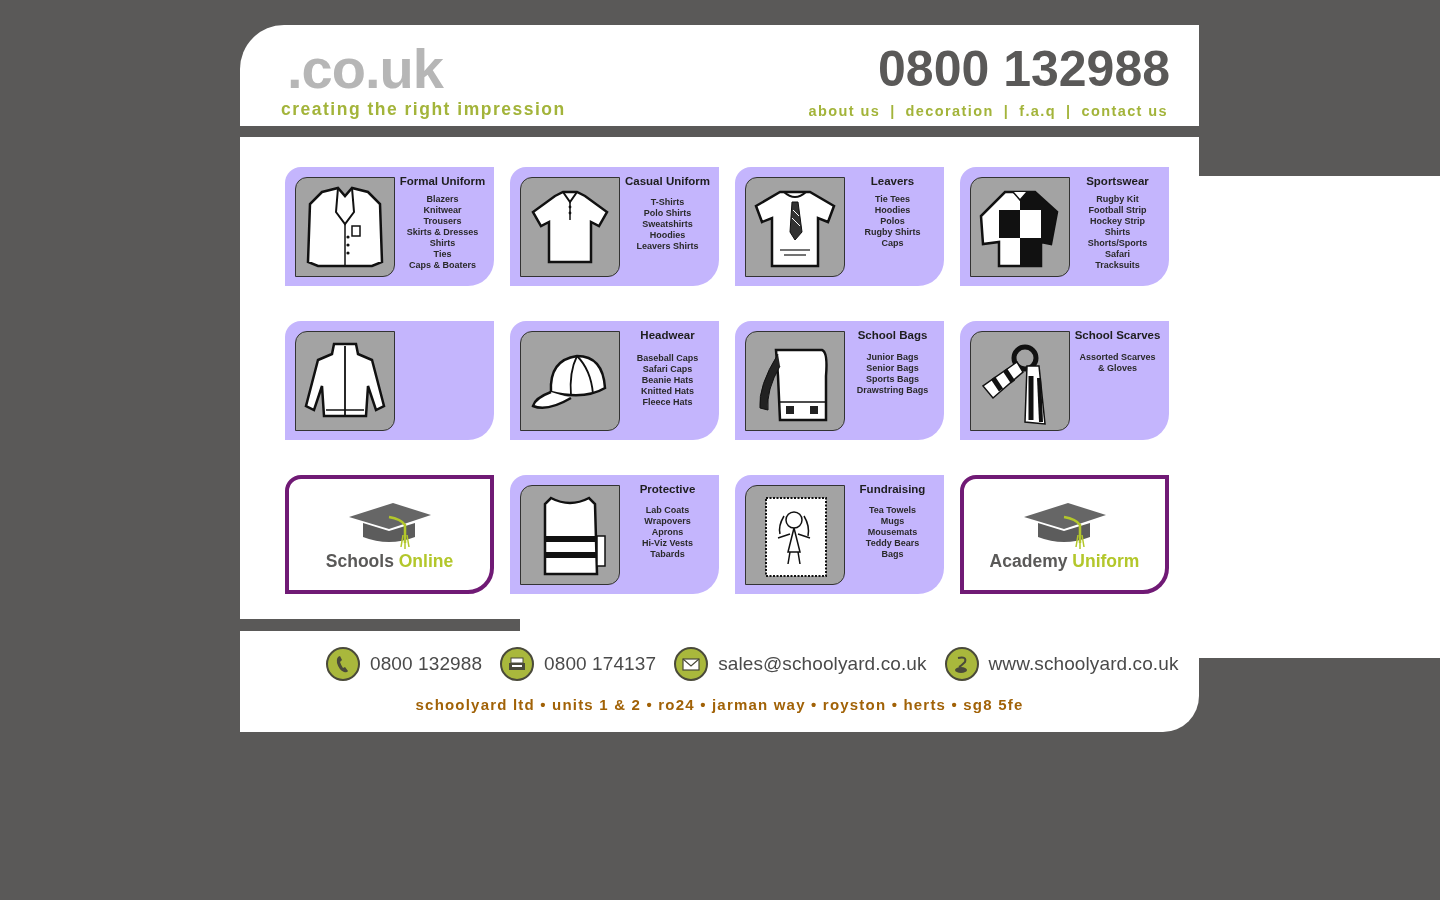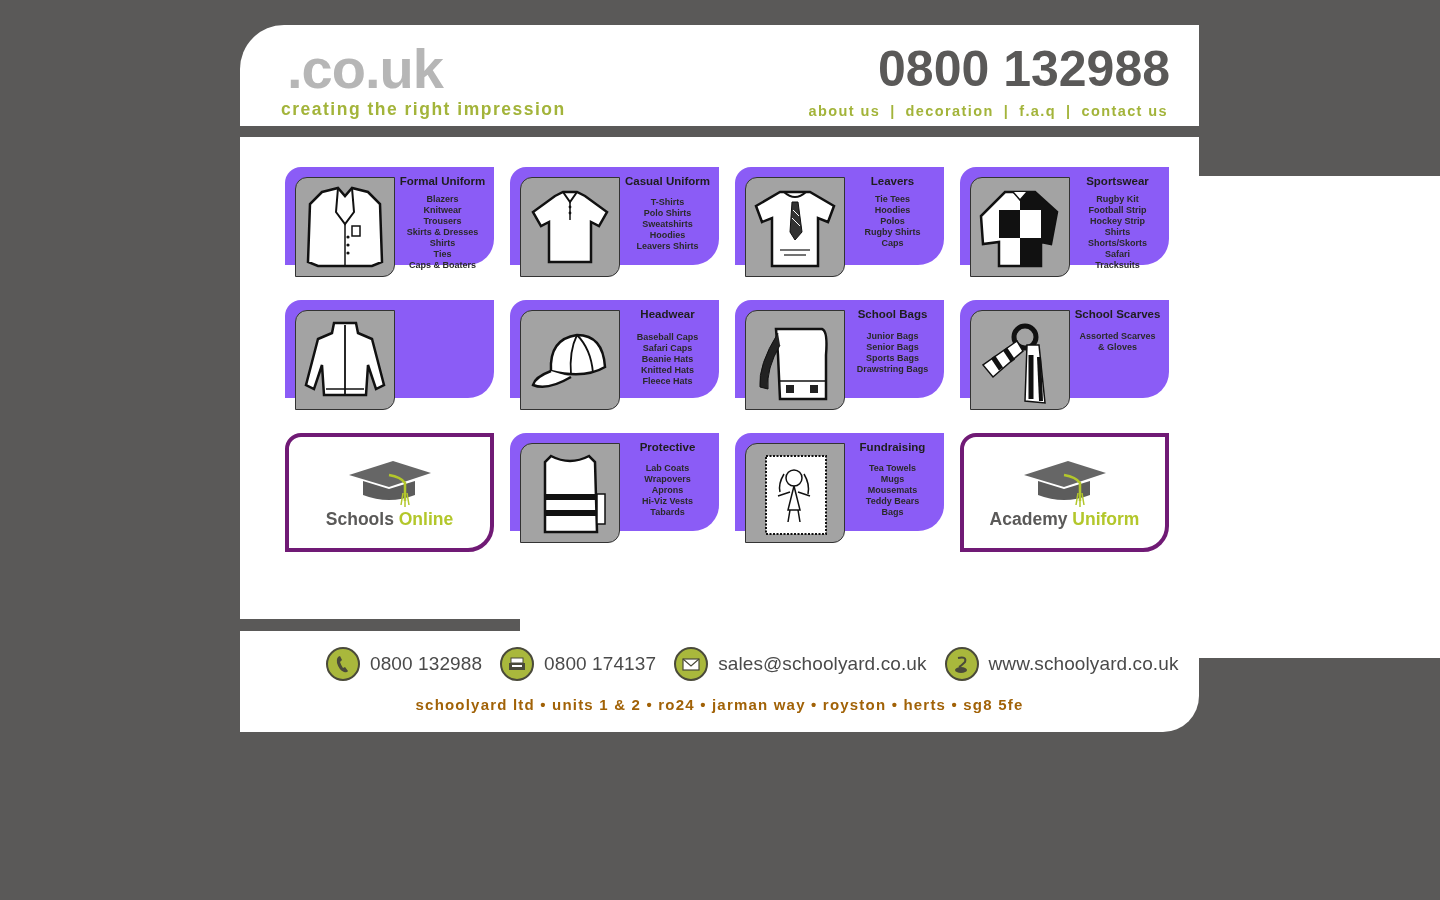--- a/index.html
+++ b/index.html
@@ -21,21 +21,21 @@
   .topnav .sep { padding: 0 10px; color: #a3b43a; }
 
   
   .main {
     position: absolute; left: 240px; top: 137px; width: 959px; height: 482px;
     background: #ffffff;
   }
   .grid { position: absolute; left: 45px; top: 30px; display: grid; grid-template-columns: repeat(4, 209px); column-gap: 16px; row-gap: 35px; }
 
   .card {
-    position: relative; width: 209px; height: 98px; background: #8b5cf6;
+    position: relative; width: 209px; height: 119px; background: #c4b5fd;
     border-top-left-radius: 16px; border-bottom-right-radius: 26px; cursor: pointer;
   }
   .card .pic {
     position: absolute; left: 10px; top: 10px; width: 100px; height: 100px;
     background: #a3a3a3; border: 1.5px solid #333; border-top-left-radius: 12px; border-bottom-right-radius: 12px;
     display: flex; align-items: center; justify-content: center; overflow: hidden;
   }
   .card .pic svg { width: 90px; height: 90px; }
   .card .text { position: absolute; left: 110px; right: 4px; top: 8px; text-align: center; }
   .card .title { font-size: 11.5px; font-weight: bold; color: #1e1e1e; margin-bottom: 7px; }
@@ -172,21 +172,21 @@
             <path d="M38 10 L45 18 L52 10" fill="#fff" stroke="#111" stroke-width="1.5"></path>
           </svg>
       </div>
       <div class="text">
         <div class="title">Sportswear</div>
         <div class="items">
           <div>Rugby Kit</div>
           <div>Football Strip</div>
           <div>Hockey Strip</div>
           <div>Shirts</div>
-          <div>Shorts/Skorts</div>
+          <div>Shorts/Sports</div>
           <div>Safari</div>
           <div>Tracksuits</div>
         </div>
       </div>
     </div>
 
     <div class="card">
       <div class="pic">
         <svg viewBox="0 0 90 90">
             <path d="M34 8 L56 8 L58 18 L72 24 L84 70 L76 74 L68 50 L66 80 L24 80 L22 50 L14 74 L6 70 L18 24 L32 18 Z" fill="#fff" stroke="#111" stroke-width="2.5"></path>

